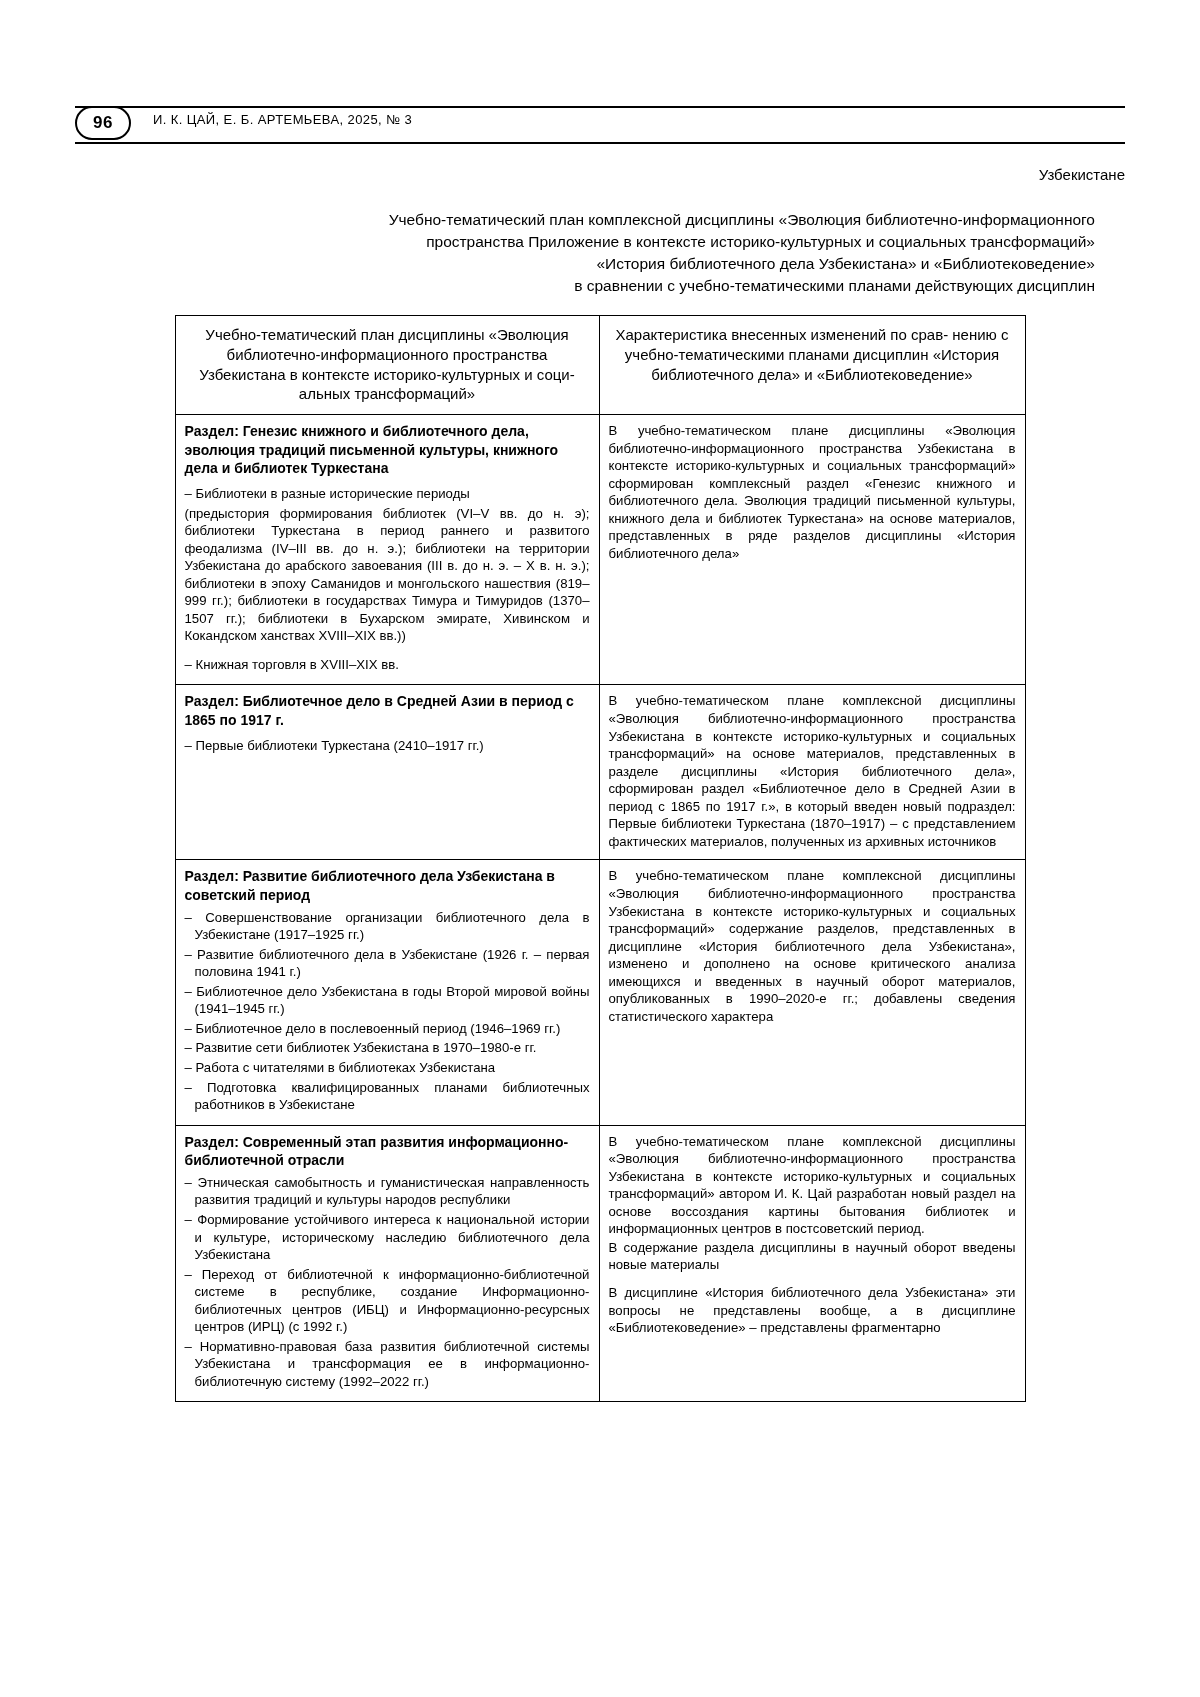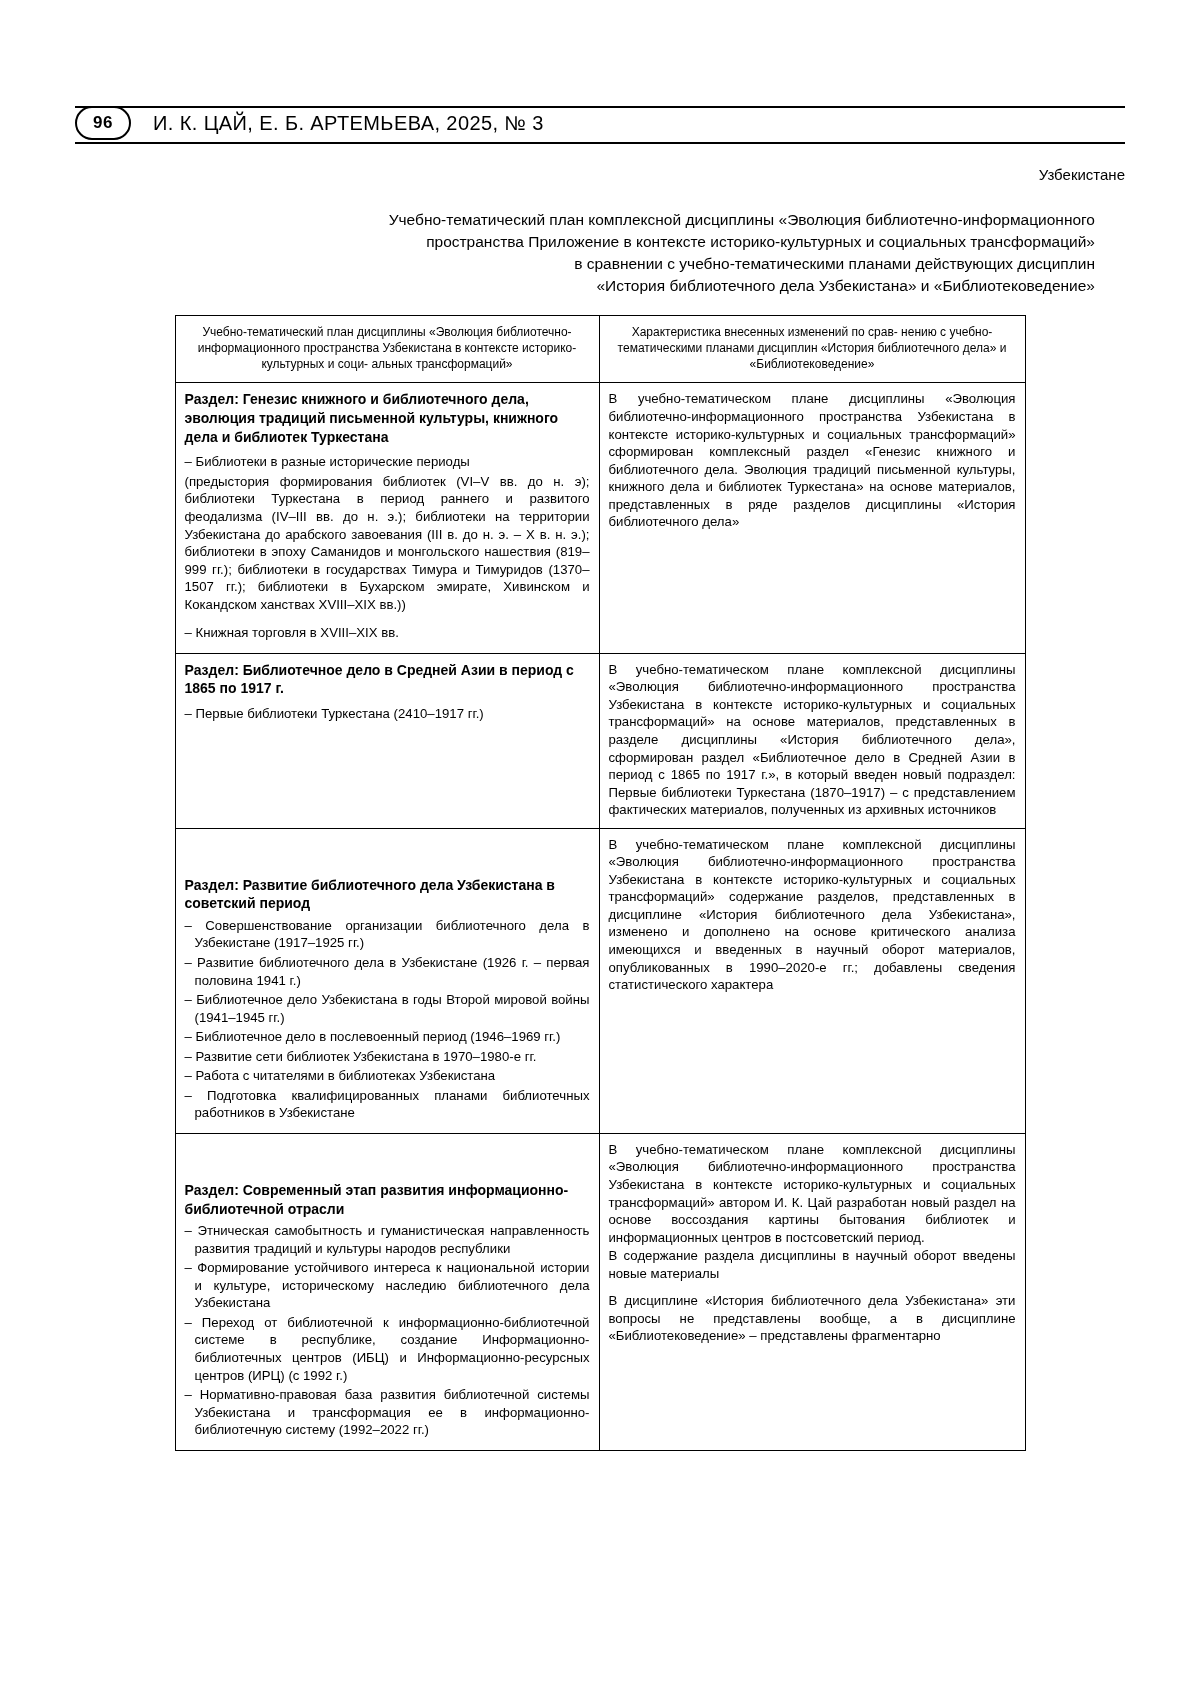--- a/index.html
+++ b/index.html
@@ -53,21 +53,21 @@
     align-items: center;
     justify-content: center;
     font-size: 17px;
     font-weight: bold;
     letter-spacing: 0.5px;
   }
   .runhead .authors {
     position: absolute;
     left: 78px;
     top: 12px;
-    font-size: 20px;
+    font-size: 13px;
     letter-spacing: 0.4px;
   }
 
   
   .appendix-label {
     text-align: right;
     font-size: 15px;
     margin: 22px 0 26px 0;
   }
 
@@ -88,39 +88,39 @@
     table-layout: fixed;
   }
   table.plan th, table.plan td {
     border: 1.5px solid #000;
     vertical-align: top;
     padding: 7px 9px 9px 9px;
   }
   table.plan th {
     text-align: center;
     font-weight: normal;
-    font-size: 12px;
+    font-size: 15px;
     line-height: 1.32;
     padding: 9px 12px 10px 12px;
     margin-left: 13px;
   }
   col.c1 { width: 424px; }
   col.c2 { width: 426px; }
 
   .cell {
     font-size: 13.2px;
     line-height: 1.33;
   }
   .sec-head {
     font-weight: bold;
     font-size: 14px;
     line-height: 1.33;
     margin-bottom: 7px;
   }
-  .sec-head.tight { margin-bottom: 4px; margin-top: 40px; }
+  .sec-head.tight { margin-bottom: 4px; }
   .it {
     margin: 0 0 2px 0;
     text-indent: -10px;
     padding-left: 10px;
   }
   .it.just { text-align: justify; }
   .para {
     margin: 0 0 2px 0;
   }
   .para.just { text-align: justify; }
@@ -141,22 +141,22 @@
     <div class="pagenum">96</div>
     <div class="authors">И. К. ЦАЙ, Е. Б. АРТЕМЬЕВА, 2025, № 3</div>
     <div class="rule-bottom"></div>
   </div>
 
   <div class="appendix-label">Узбекистане</div>
 
   <div class="title-block">
     <div>Учебно-тематический план комплексной дисциплины «Эволюция библиотечно-информационного</div>
     <div>пространства Приложение в контексте историко-культурных и социальных трансформаций»</div>
+    <div>«История библиотечного дела Узбекистана» и «Библиотековедение»</div>
     <div>в сравнении с учебно-тематическими планами действующих дисциплин</div>
-    <div>«История библиотечного дела Узбекистана» и «Библиотековедение»</div>
   </div>
 
   <table class="plan">
     <colgroup>
         <col class="c1">
         <col class="c2">
       </colgroup>
     <thead>
       <tr>
         <th>Учебно-тематический план дисциплины «Эволюция

